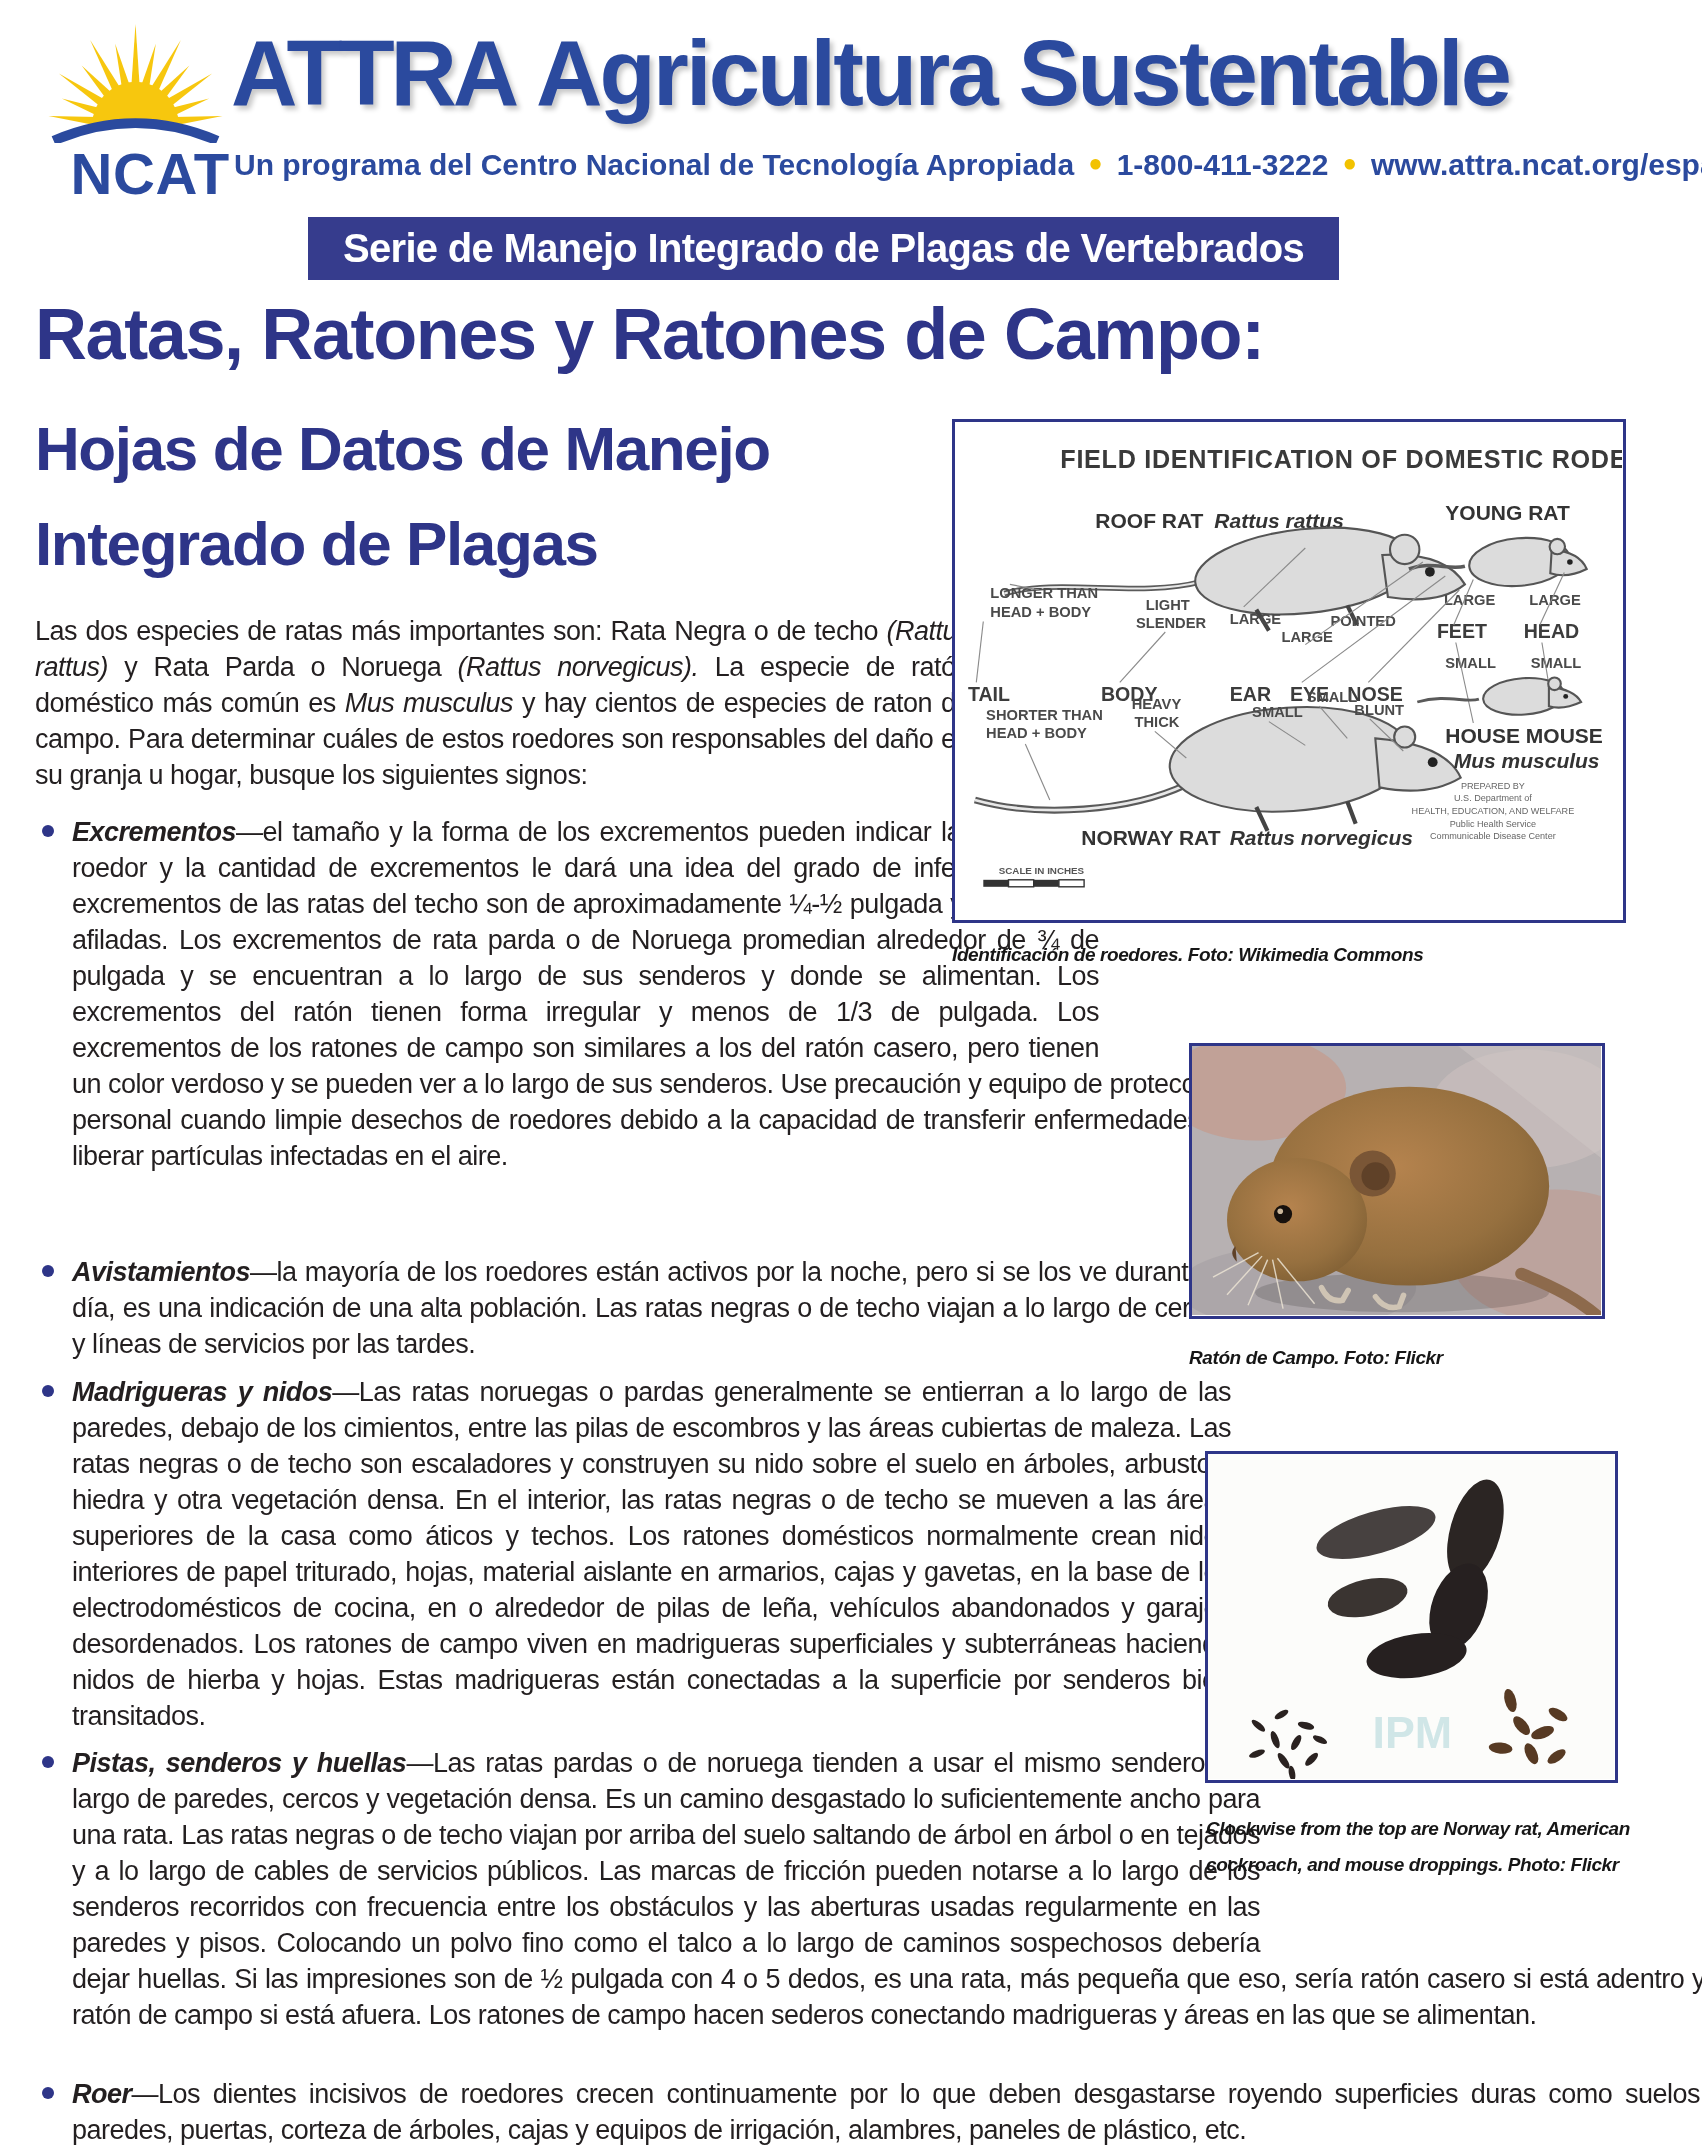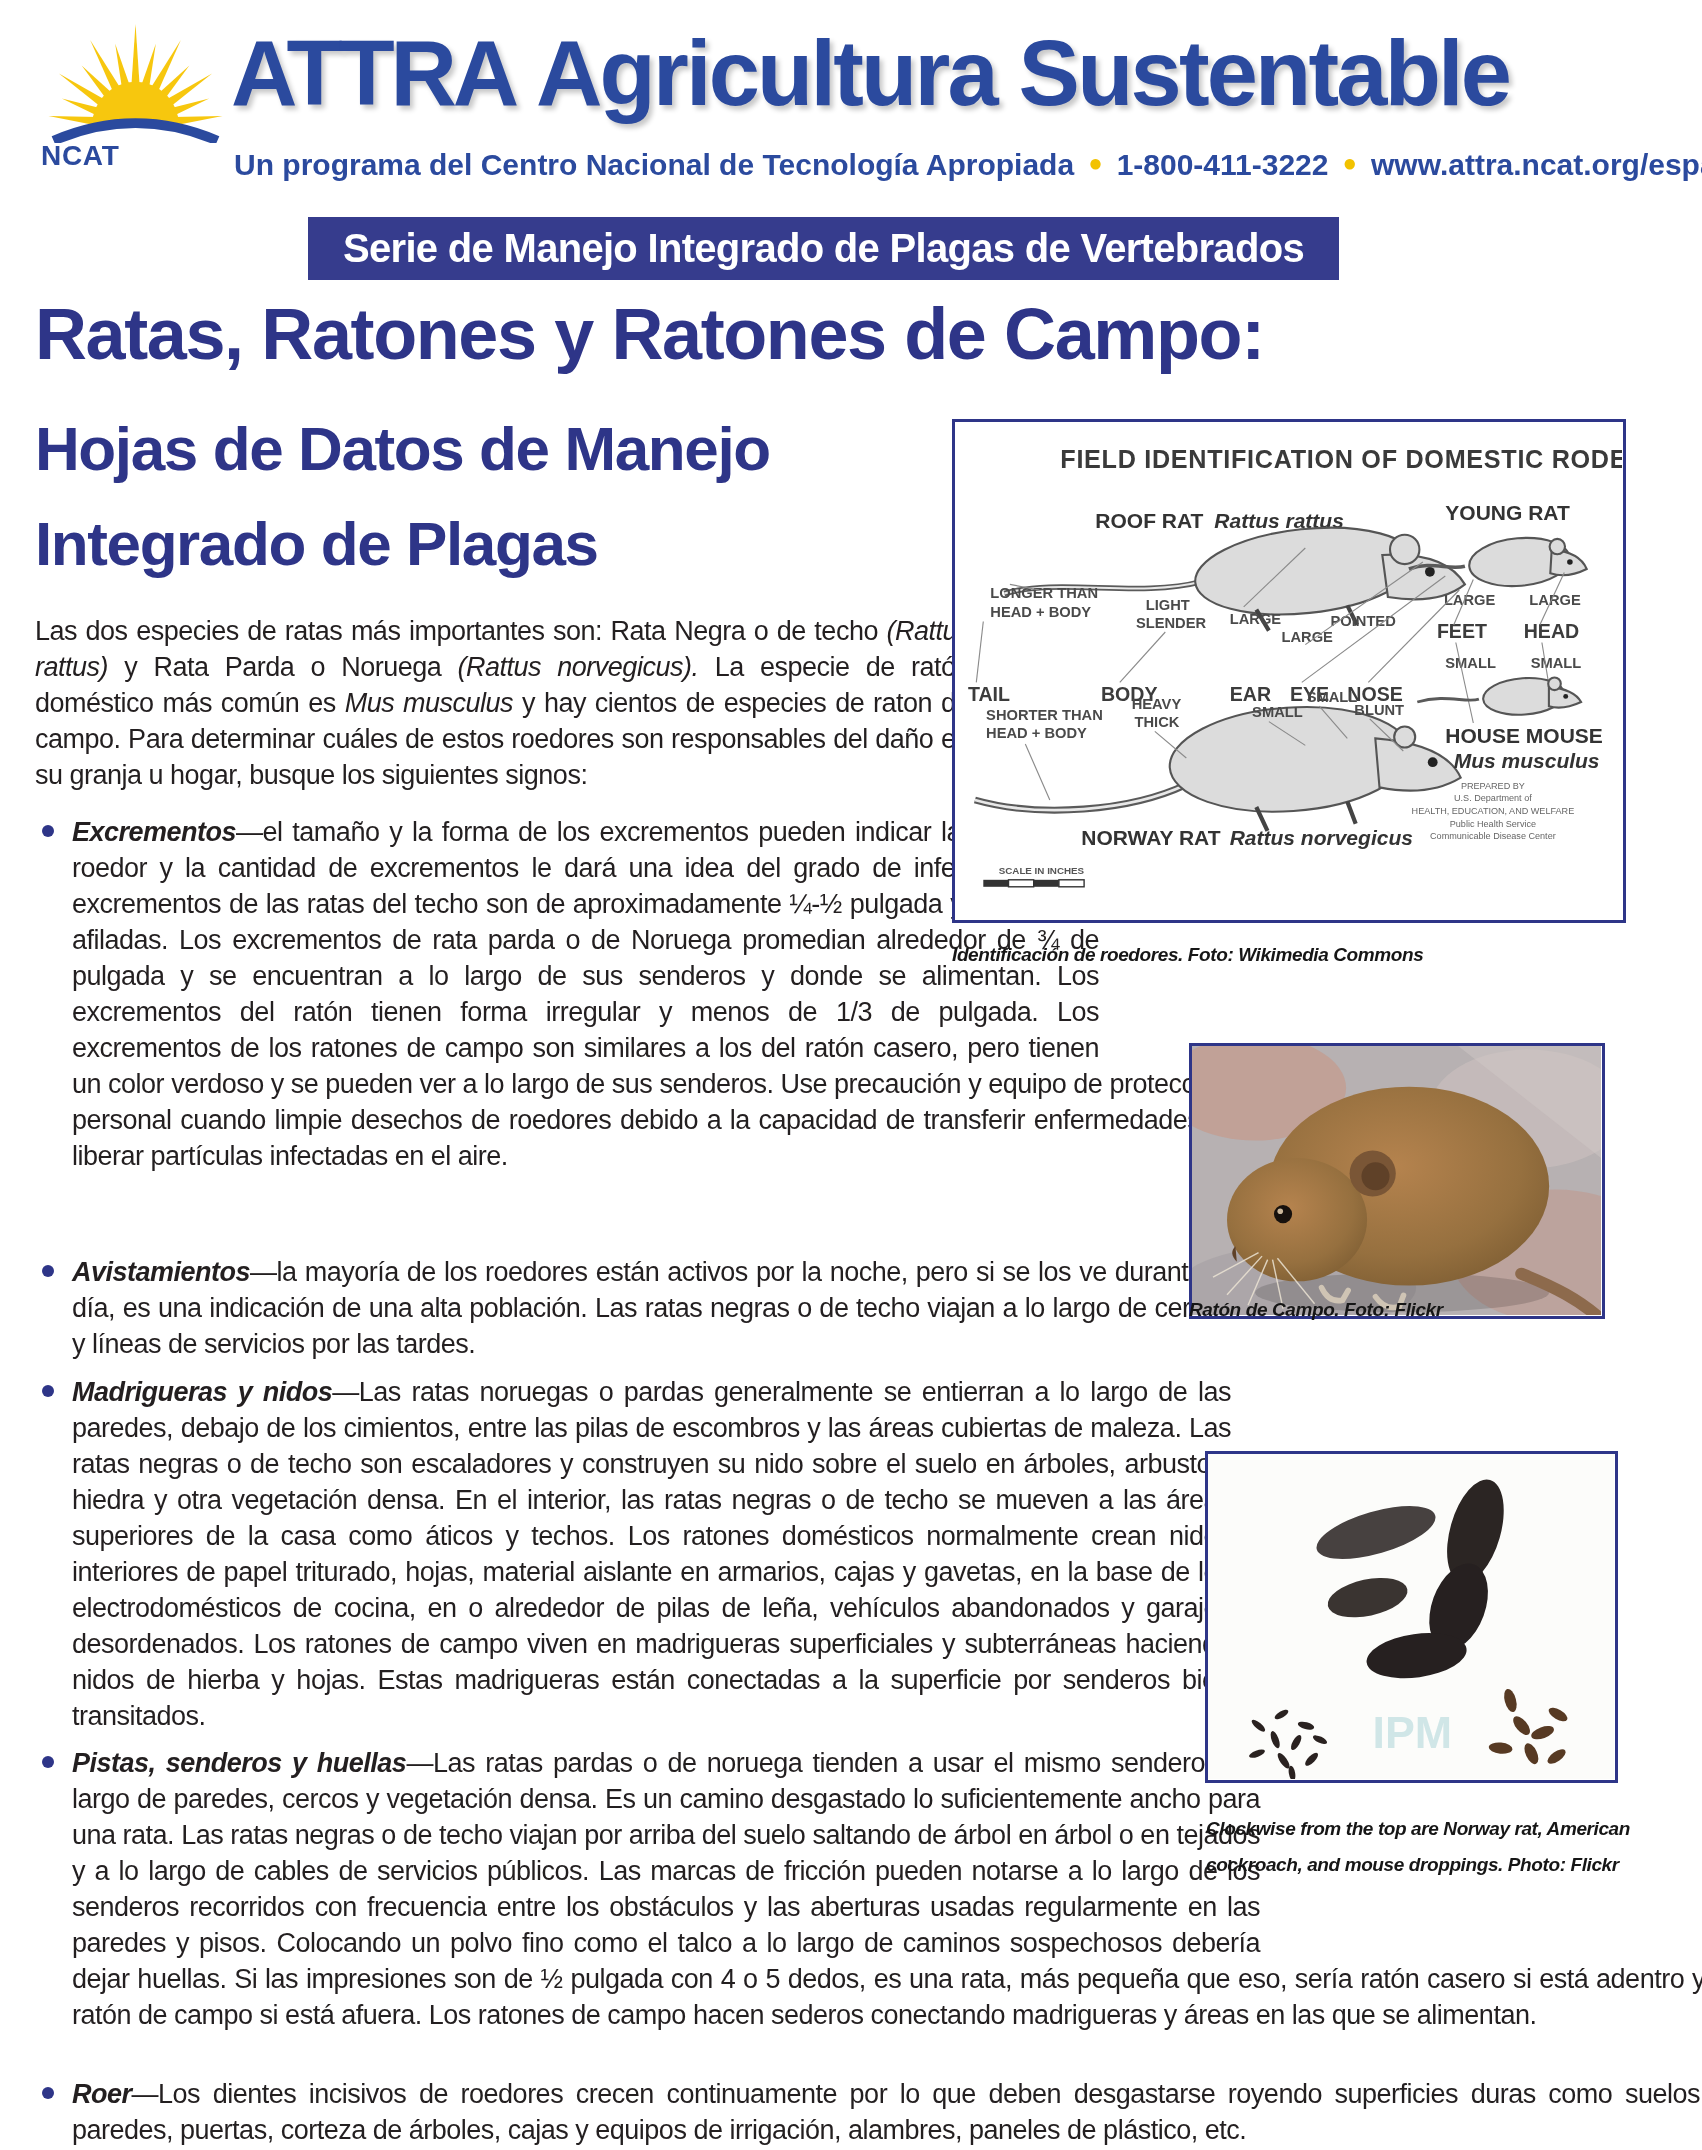--- a/index.html
+++ b/index.html
@@ -1,20 +1,20 @@
 <!DOCTYPE html>
 <html style="font-size:11.2px"><head>
 <meta charset="utf-8">
 <style>
   html,body{margin:0;padding:0;background:#ffffff;}
   .page{position:relative;width:1702px;height:2151px;background:#ffffff;overflow:hidden;
         font-family:"Liberation Sans",sans-serif;color:#231f20;}
   
   .logo{position:absolute;left:41px;top:19.6px;width:189px;height:168px;}
-  .logo .ncat{margin-top:-4.2px;text-align:left;font-size:28px;font-weight:bold;
+  .logo .ncat{margin-top:-4.2px;text-align:right;font-size:58px;font-weight:bold;
         color:#2b4a9e;letter-spacing:0.7px;}
   .brand{position:absolute;left:231px;top:21px;white-space:nowrap;font-size:92px;
         font-weight:bold;letter-spacing:-2.8px;color:#2b4a9e;text-shadow:3.5px 3.5px 4.9px #c9c9c9;}
   .brand .attra{margin-right:21px;letter-spacing:-4.2px;}
   .tagline{position:absolute;left:234px;top:148px;white-space:nowrap;font-size:30px;
         font-weight:bold;color:#2b4a9e;}
   .tagline .dot{color:#f2c200;font-size:24px;vertical-align:4.2px;padding:0 14px;}
   
   .banner{position:absolute;left:308px;top:217px;width:1031px;height:63px;background:#363c8d;
         display:flex;align-items:center;justify-content:center;color:#ffffff;
@@ -255,21 +255,21 @@
       <g stroke="#ece4d4" stroke-width="2" opacity="0.85">
         <line x1="95" y1="295" x2="30" y2="330"></line>
         <line x1="100" y1="300" x2="50" y2="355"></line>
         <line x1="108" y1="305" x2="80" y2="370"></line>
         <line x1="115" y1="305" x2="130" y2="375"></line>
         <line x1="122" y1="303" x2="175" y2="368"></line>
       </g>
       <path d="M185,345 q10,22 30,18 l8,-14 M262,358 q14,20 34,14 l6,-16" fill="none" stroke="#cfc4b4" stroke-width="8" stroke-linecap="round"></path>
     </svg>
   </div>
-  <div class="caption" style="left:1189px;top:1292px;width:420px;">Ratón de Campo. Foto: Flickr</div>
+  <div class="caption" style="left:1189px;top:1340px;width:420px;">Ratón de Campo. Foto: Flickr</div>
 
   <div class="figbox" style="left:1205px;top:1451px;width:413px;height:332px;">
     <svg width="406" height="325" viewBox="0 0 580 464">
       <rect width="580" height="464" fill="#fcfcfa"></rect>
       <text x="235" y="420" font-size="64" font-weight="bold" fill="#9ccdd2" opacity="0.45">IPM</text>
       <g>
         <ellipse cx="240" cy="112" rx="88" ry="30" fill="#474140" transform="rotate(-16 240 112)"></ellipse>
         <ellipse cx="382" cy="110" rx="36" ry="76" fill="#2b2523" transform="rotate(16 382 110)"></ellipse>
         <ellipse cx="228" cy="205" rx="58" ry="26" fill="#3a3431" transform="rotate(-12 228 205)"></ellipse>
         <ellipse cx="358" cy="218" rx="38" ry="64" fill="#262020" transform="rotate(20 358 218)"></ellipse>

